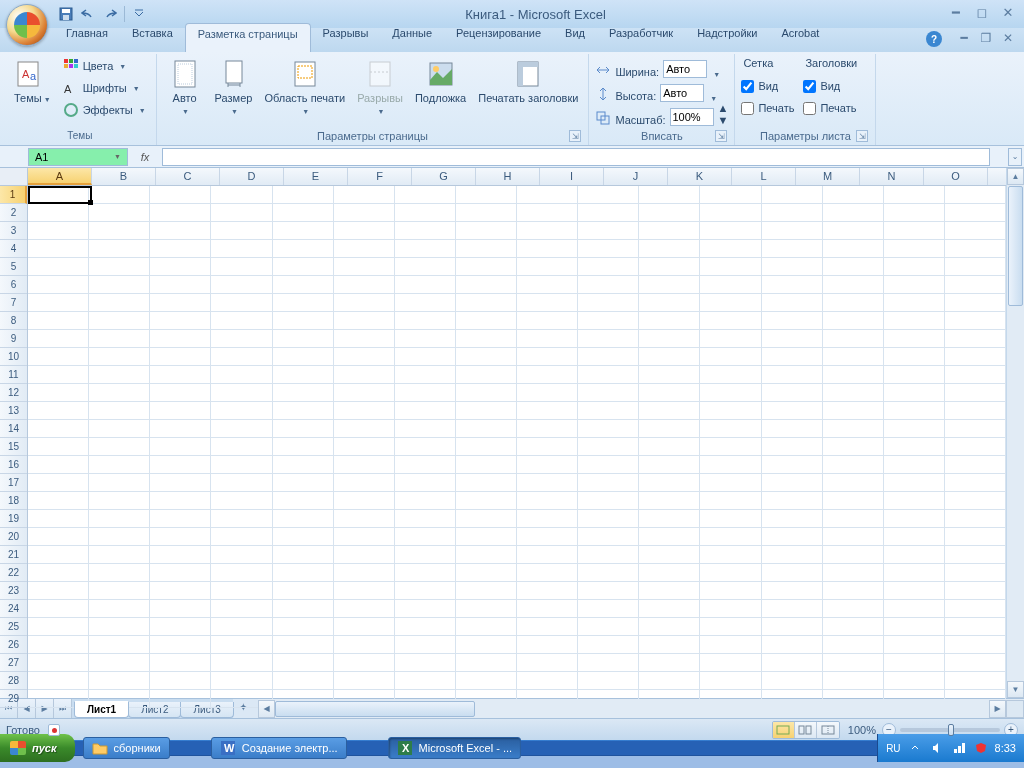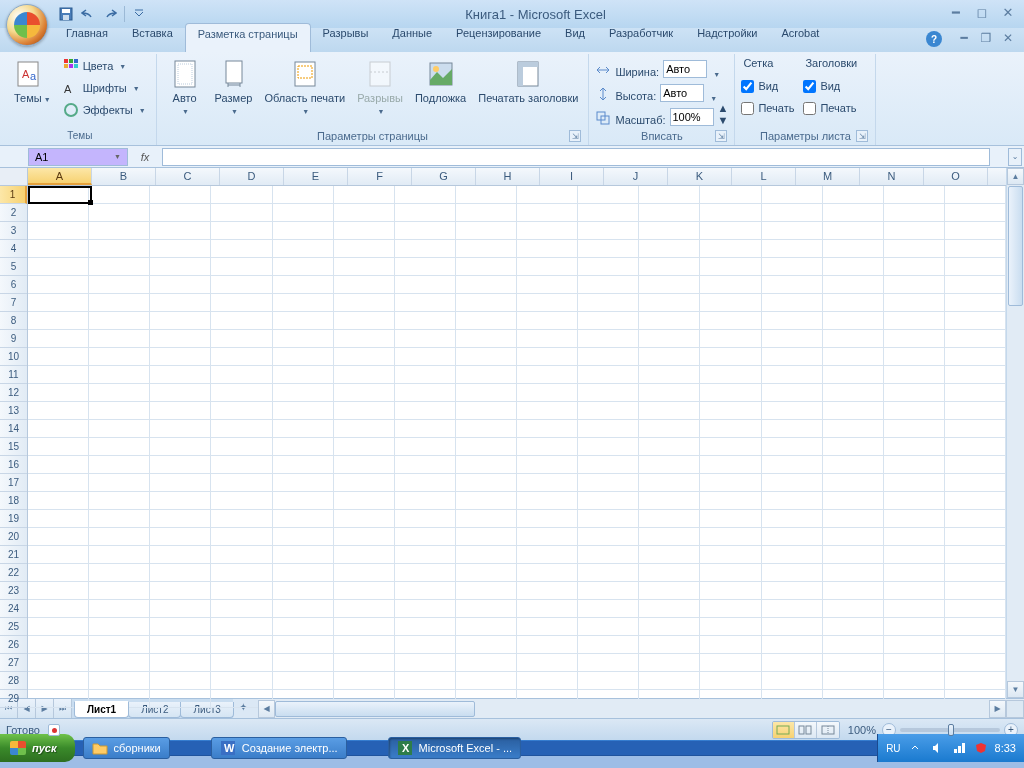--- a/index.html
+++ b/index.html
@@ -39,21 +39,21 @@
 .small-btn { display:flex; align-items:center; gap:4px; padding:1px 4px; cursor:pointer; color:#2b4a6d; border-radius:2px; height:20px;}
 .small-btn .sicon { width:16px; height:16px; display:flex; align-items:center; justify-content:center;}
 .fit-row { display:flex; align-items:flex-end; gap:4px; height:22px; color:#2b4a6d;}
 .fit-row .sicon { width:16px; height:16px; display:flex;align-items:center;justify-content:center;}
 .fit-input { width:44px; height:18px; border:1px solid #9fbbd9; background:#fff; font-size:11px; padding:0 2px; }
 .chk { display:flex; align-items:center; gap:4px; height:20px; color:#2b4a6d;}
 .chk input { width:13px; height:13px; }
 
 
 .formula-bar { height: 22px; background: #e8f1fa; border-bottom: 1px solid #a7c1dc; display:flex; align-items:center; }
-.name-box { width:100px; height:18px; background:#c4b5fd; border:1px solid #9fbbd9; margin-left:28px; padding:1px 6px; color:#000; display:flex; align-items:center; justify-content:space-between;}
+.name-box { width:100px; height:18px; background:#86efac; border:1px solid #9fbbd9; margin-left:28px; padding:1px 6px; color:#000; display:flex; align-items:center; justify-content:space-between;}
 .name-box .dd { font-size:7px; color:#666;}
 .fx-sep { width:34px; display:flex; align-items:center; justify-content:center; }
 .fx-icon { font-style:italic; color:#555; font-size:11px;}
 .formula-input { flex:1; height:18px; background:#fff; border:1px solid #9fbbd9; margin-right:18px;}
 .fb-expand { width:14px; height:18px; border:1px solid #9fbbd9; background:#e8f1fa; margin-right:2px; display:flex;align-items:center;justify-content:center; font-size:8px; color:#5c7da0;}
 
 
 .grid-container { position:relative; height: 530px; background:#fff; }
 .select-all-corner { position:absolute; left:0; top:0; width:28px; height:18px; background:#e8eef6; border-right:1px solid #b6c8dc; border-bottom:1px solid #b6c8dc; cursor:pointer;}
 .col-headers { position:absolute; left:28px; top:0; right:18px; height:18px; display:flex; background:linear-gradient(#f4f8fc,#e1ebf5); border-bottom:1px solid #b6c8dc;}

